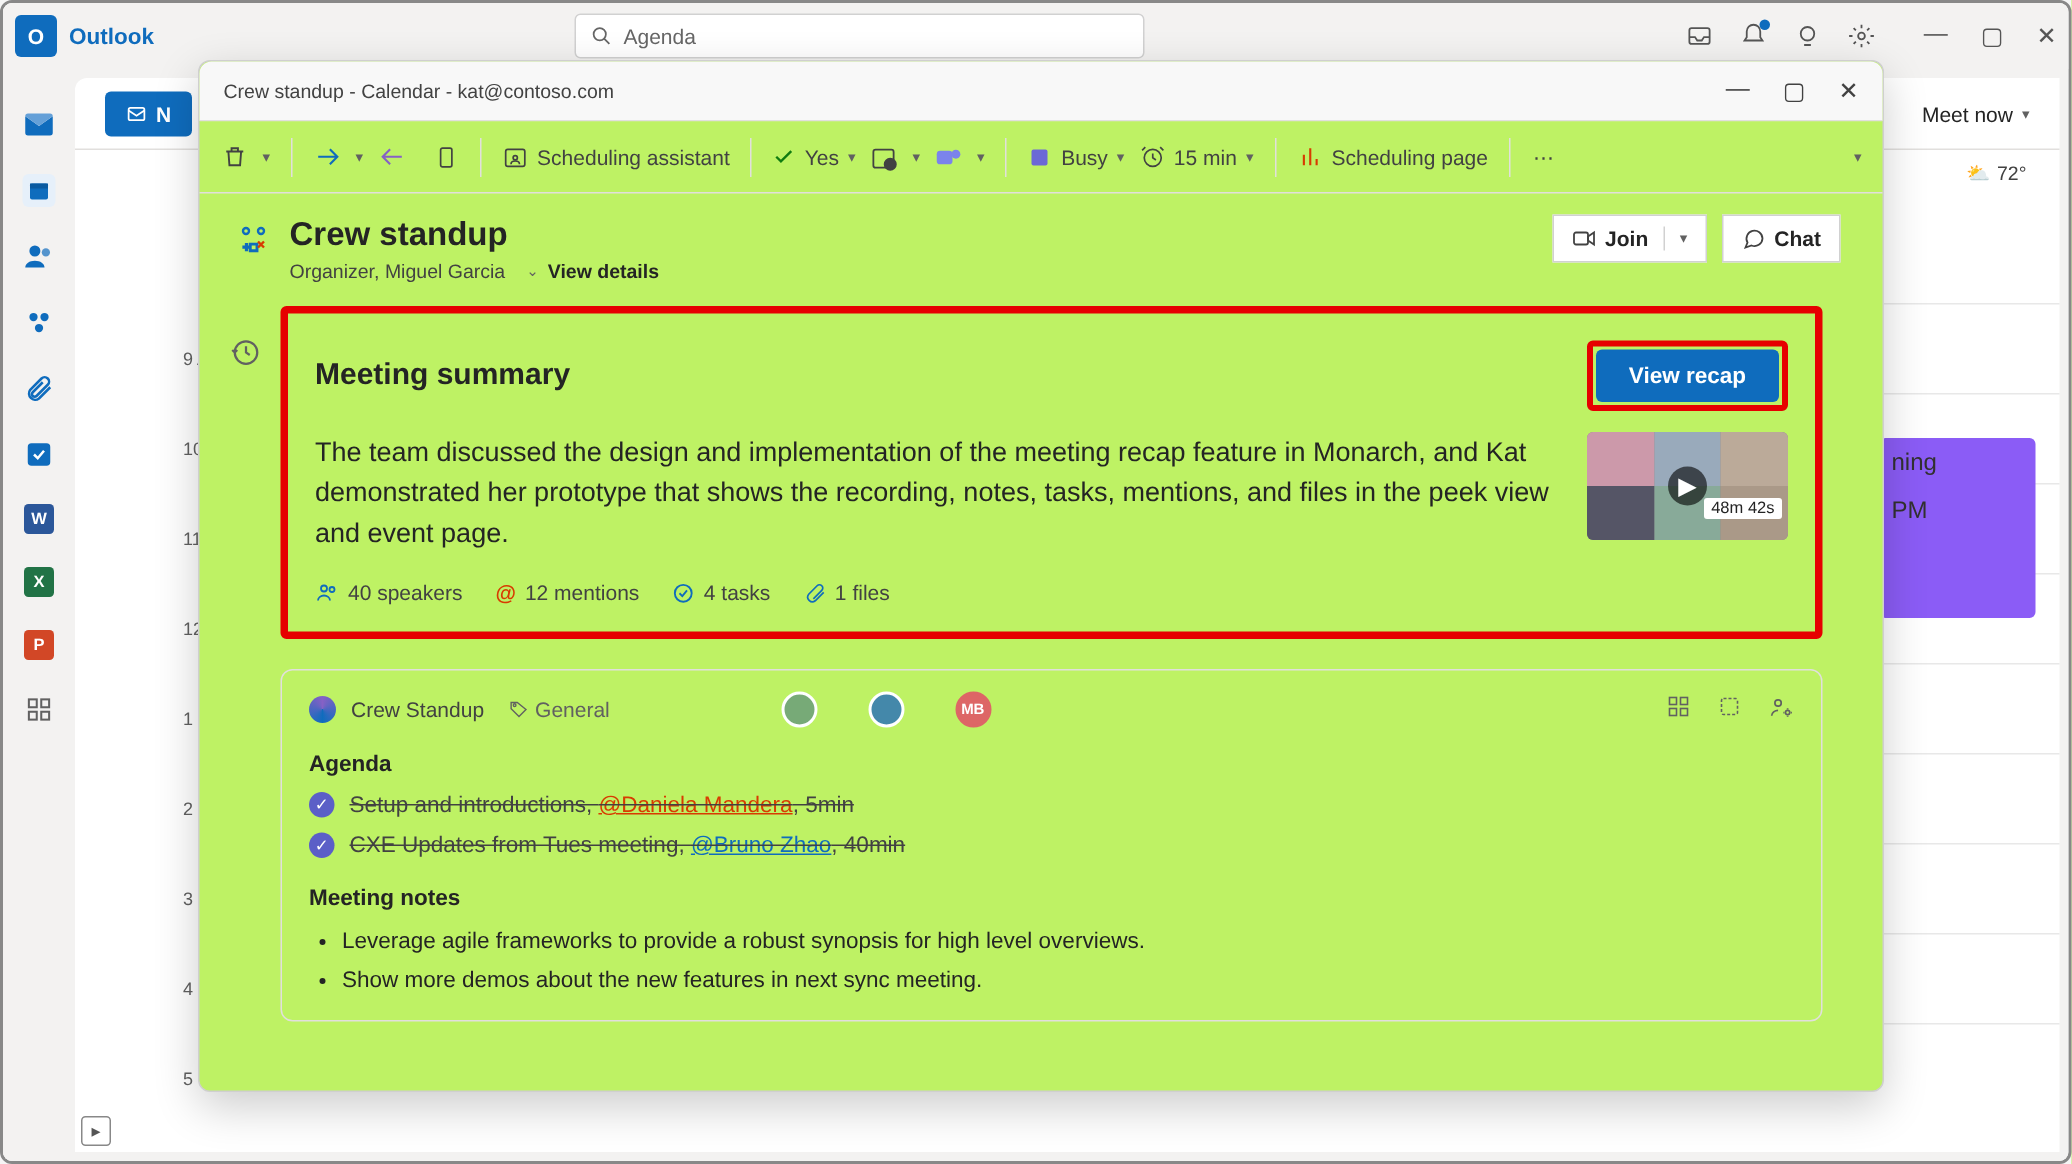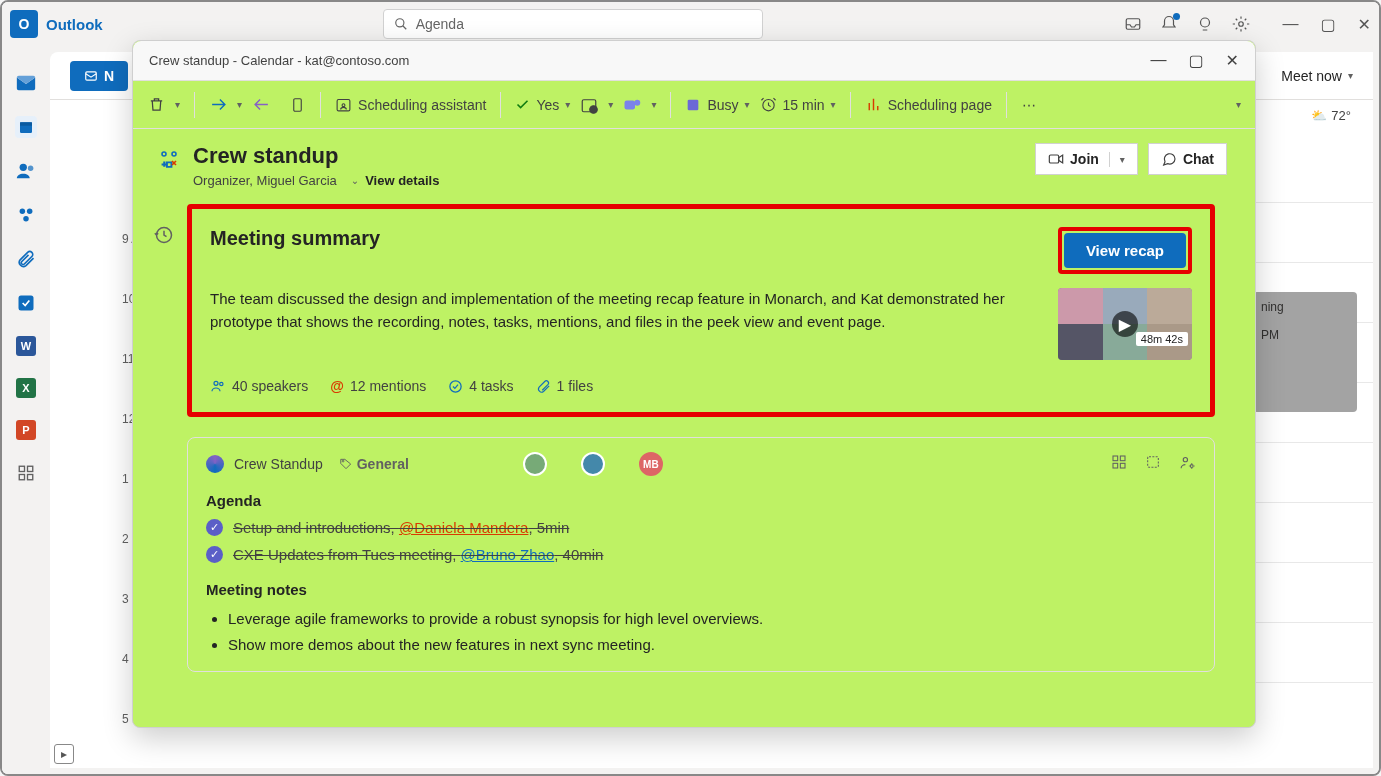--- a/index.html
+++ b/index.html
@@ -24,21 +24,21 @@
 
 .calendar-bg { flex:1; background:#fff; position:relative; border-radius:8px 0 0 0; margin:6px 6px 6px 0;}
 .cal-commandbar{height:48px;border-bottom:1px solid #e1dfdd;display:flex;align-items:center;padding:0 20px;}
 .new-event-btn{background:#0f6cbd;color:#fff;border:none;border-radius:4px;padding:7px 14px;font-size:14px;display:flex;align-items:center;gap:6px;cursor:pointer;}
 .meet-now{margin-left:auto;font-size:14px;color:#242424;display:flex;align-items:center;gap:6px;cursor:pointer;}
 .weather{position:absolute;right:22px;top:56px;font-size:13px;color:#424242;display:flex;align-items:center;gap:4px;}
 
 .time-grid{position:absolute;left:0;right:0;top:50px;bottom:0;}
 .time-label{position:absolute;left:72px;font-size:12px;color:#616161;}
 .grid-line{position:absolute;left:110px;right:0;height:1px;background:#e8e8e8;}
-.pink-block{position:absolute;right:16px;top:240px;width:104px;height:120px;background:#a3a3a3;border-radius:4px;padding:8px;font-size:12px;color:#323130;}
+.pink-block{position:absolute;right:16px;top:240px;width:104px;height:120px;background:#8b5cf6;border-radius:4px;padding:8px;font-size:16px;color:#323130;}
 
 
 .event-dialog{position:absolute;left:130px;top:38px;width:1124px;height:688px;background:#bef264;border:1px solid #cfcfcf;border-radius:8px;box-shadow:0 10px 30px rgba(0,0,0,.2);display:flex;flex-direction:column;}
 .dlg-title{height:40px;display:flex;align-items:center;padding:0 16px;background:#f8f8f8;border-radius:8px 8px 0 0;border-bottom:1px solid #e1dfdd;}
 .dlg-title-text{font-size:13px;color:#424242;}
 .dlg-win{margin-left:auto;display:flex;gap:22px;color:#424242;}
 .dlg-win span{cursor:pointer;}
 
 .dlg-toolbar{height:48px;border-bottom:1px solid #e1dfdd;display:flex;align-items:center;padding:0 14px;gap:10px;font-size:14px;color:#424242;}
 .vsep{width:1px;height:26px;background:#e1dfdd;margin:0 4px;}
@@ -56,47 +56,47 @@
 .btn{border:1px solid #d1d1d1;background:#fff;border-radius:0;padding:7px 12px;font-size:14px;display:flex;align-items:center;gap:6px;cursor:pointer;color:#242424;}
 .btn.split{padding-right:6px;}
 .btn .sub-chev{border-left:1px solid #d1d1d1;padding:2px 6px 2px 10px;margin-left:4px;}
 
 .dlg-body{flex:1;overflow:auto;padding:0 40px 20px 54px;position:relative;}
 .dlg-body::-webkit-scrollbar{width:8px;}
 .dlg-body::-webkit-scrollbar-thumb{background:#c8c8c8;border-radius:4px;}
 
 .summary-card{border:5px solid #e60000;border-radius:4px;padding:18px;position:relative;margin-top:6px;margin-bottom:20px;}
 .hist-icn{position:absolute;left:-38px;top:16px;color:#616161;}
-.summary-head{display:flex;justify-content:space-between;}
+.summary-head{display:flex;align-items:center;justify-content:space-between;}
 .summary-title{font-size:20px;font-weight:600;color:#242424;}
 .view-recap-wrap{border:4px solid #e60000;border-radius:4px;padding:2px;}
 .view-recap{background:#0f6cbd;color:#fff;border:none;border-radius:4px;padding:9px 22px;font-size:15px;font-weight:600;cursor:pointer;}
 .summary-row{display:flex;gap:18px;margin-top:14px;}
-.summary-text{flex:1;font-size:15px;color:#242424;line-height:1.5;}
+.summary-text{flex:1;font-size:18px;color:#242424;line-height:1.5;}
 .video-thumb{width:134px;height:72px;background:#888;border-radius:4px;position:relative;overflow:hidden;display:grid;grid-template-columns:1fr 1fr 1fr;grid-template-rows:1fr 1fr;}
 .video-thumb .cell{background:#777;}
 .video-thumb .cell:nth-child(1){background:#c9a;}
 .video-thumb .cell:nth-child(2){background:#9ab;}
 .video-thumb .cell:nth-child(3){background:#ba9;}
 .video-thumb .cell:nth-child(4){background:#556;}
 .video-thumb .cell:nth-child(5){background:#8a9;}
 .video-thumb .cell:nth-child(6){background:#a98;}
 .video-thumb .play{position:absolute;left:50%;top:50%;transform:translate(-50%,-50%);width:26px;height:26px;background:rgba(0,0,0,.6);border-radius:50%;display:flex;align-items:center;justify-content:center;color:#fff;}
 .video-thumb .dur{position:absolute;right:4px;bottom:14px;background:#fff;padding:1px 5px;font-size:11px;border-radius:2px;color:#242424;}
 
 .stats{display:flex;gap:22px;margin-top:18px;color:#0f6cbd;font-size:14px;}
 .stats .stat{display:flex;align-items:center;gap:6px;}
 .stats .stat.mention{color:#d83b01;}
 .stats .stat.mention .txt{color:#424242;}
 .stats .stat .txt{color:#424242;}
 
 .loop-card{border:1px solid #e1dfdd;border-radius:8px;padding:14px 18px;}
 .loop-head{display:flex;align-items:center;gap:10px;font-size:14px;color:#424242;}
 .loop-icn{width:18px;height:18px;border-radius:50%;background:conic-gradient(#8661c5,#0f6cbd,#8661c5);}
-.tag{display:flex;align-items:center;gap:4px;color:#616161;margin-left:6px;font-weight:bold;}
+.tag{display:flex;align-items:center;gap:4px;color:#616161;margin-left:6px;}
 .avatars{display:flex;margin-left:auto;gap:-4px;}
 .avatars{margin-left:110px;gap:40px;}
 .av{width:24px;height:24px;border-radius:50%;border:2px solid #fff;margin-left:-6px;font-size:10px;display:flex;align-items:center;justify-content:center;color:#fff;font-weight:600;}
 .av1{background:#7a7;} .av2{background:#48a;} .av3{background:#d66;border-color:#d66;}
 .loop-right{margin-left:auto;display:flex;gap:18px;color:#616161;}
 
 .agenda-title{font-weight:700;font-size:15px;color:#242424;margin:16px 0 10px 0;}
 .agenda-item{display:flex;align-items:center;gap:10px;font-size:15px;color:#424242;margin-bottom:10px;}
 .agenda-item .chk{width:17px;height:17px;border-radius:50%;background:#5b5fc7;display:flex;align-items:center;justify-content:center;color:#fff;font-size:11px;}
 .agenda-item .txt{text-decoration:line-through;}

